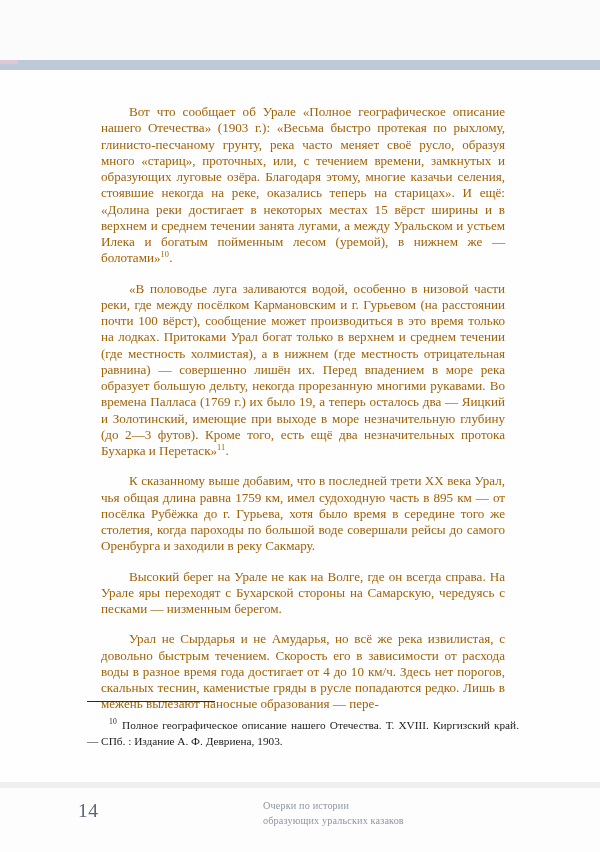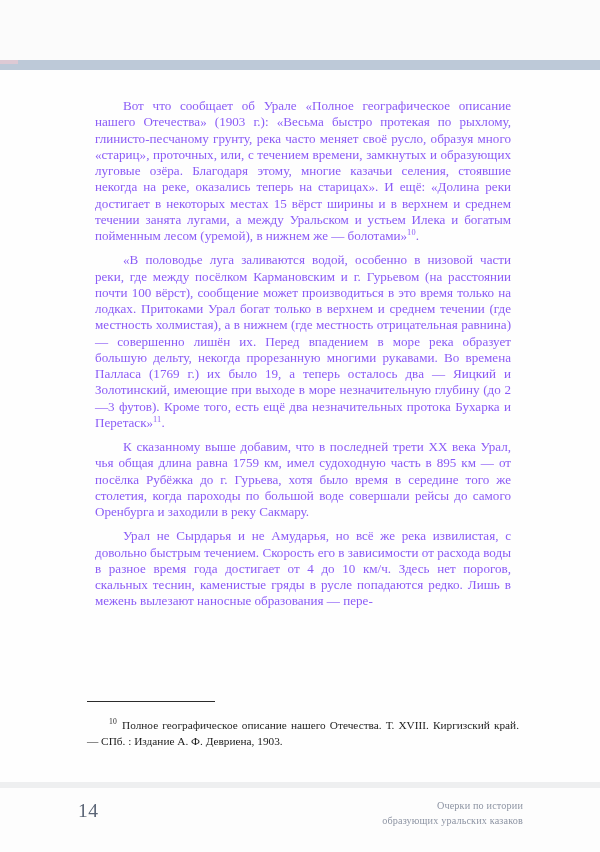--- a/index.html
+++ b/index.html
@@ -60,27 +60,27 @@
   }
 
   
   .text-column {
     position: absolute;
     left: 87px;
     top: 90px;
     width: 432px;
   }
   .para {
-    margin: 8px;
+    margin: 14px;
     text-align: justify;
     text-justify: inter-word;
     text-indent: 28px;
     font-size: 13.1px;
     line-height: 16.25px;
-    color: #8b5cf6;
+    color: #a16207;
     hyphens: manual;
   }
   .fn-ref {
     font-size: 8.3px;
     vertical-align: super;
     line-height: 0;
     letter-spacing: 0.2px;
   }
 
   
@@ -127,21 +127,20 @@
     top: 12px;
     font-size: 19.5px;
     color: #5b6576;
     letter-spacing: 0.4px;
   }
   .footer-title {
     position: absolute;
     right: 77px;
     top: 11px;
     width: 260px;
-    text-align: right;
     font-size: 10.2px;
     line-height: 14.6px;
     color: #8d94a3;
     letter-spacing: 0.15px;
   }
   .footer-title span { display: block; }
 </style>
 </head>
 <body>
 
@@ -153,20 +152,21 @@
   <div class="body-sheet"></div>
 
   <div class="text-column">
 
     <p class="para"><span>Вот что сообщает об Урале «Полное географическое описание нашего Отечества» (1903 г.): «Весьма быстро протекая по рыхлому, глинисто-песчаному грунту, река часто меняет своё русло, образуя много «стариц», проточных, или, с течением времени, замкнутых и образующих луговые озёра. Благодаря этому, многие казачьи селения, стоявшие некогда на реке, оказались теперь на старицах». И ещё: «Долина реки достигает в некоторых местах 15 вёрст ширины и в верхнем и среднем течении занята лугами, а между Уральском и устьем Илека и богатым пойменным лесом (уремой), в нижнем же — болотами»</span><span class="fn-ref">10</span><span>.</span></p>
 
     <p class="para"><span>«В половодье луга заливаются водой, особенно в низовой части реки, где между посёлком Кармановским и г. Гурьевом (на расстоянии почти 100 вёрст), сообщение может производиться в это время только на лодках. Притоками Урал богат только в верхнем и среднем течении (где местность холмистая), а в нижнем (где местность отрицательная равнина) — совершенно лишён их. Перед впадением в море река образует большую дельту, некогда прорезанную многими рукавами. Во времена Палласа (1769 г.) их было 19, а теперь осталось два — Яицкий и Золотинский, имеющие при выходе в море незначительную глубину (до 2—3 футов). Кроме того, есть ещё два незначительных протока Бухарка и Перетаск»</span><span class="fn-ref">11</span><span>.</span></p>
 
     <p class="para">К сказанному выше добавим, что в последней трети XX века Урал, чья общая длина равна 1759 км, имел судоходную часть в 895 км — от посёлка Рубёжка до г. Гурьева, хотя было время в середине того же столетия, когда пароходы по большой воде совершали рейсы до самого Оренбурга и заходили в реку Сакмару.</p>
 
+    <p class="para">Высокий берег на Урале не как на Волге, где он всегда справа. На Урале яры переходят с Бухарской стороны на Самарскую, чередуясь с песками — низменным берегом.</p>
 
     <p class="para">Урал не Сырдарья и не Амударья, но всё же река извилистая, с довольно быстрым течением. Скорость его в зависимости от расхода воды в разное время года достигает от 4 до 10 км/ч. Здесь нет порогов, скальных теснин, каменистые гряды в русле попадаются редко. Лишь в межень вылезают наносные образования — пере-</p>
 
   </div>
 
   <div class="footnote-area">
     <div class="footnote-rule"></div>
 
     <p class="footnote"><span class="fn-num">10</span><span>Полное географическое описание нашего Отечества. Т. XVIII. Киргизский край. — СПб. : Издание А. Ф. Девриена, 1903.</span></p>
 

